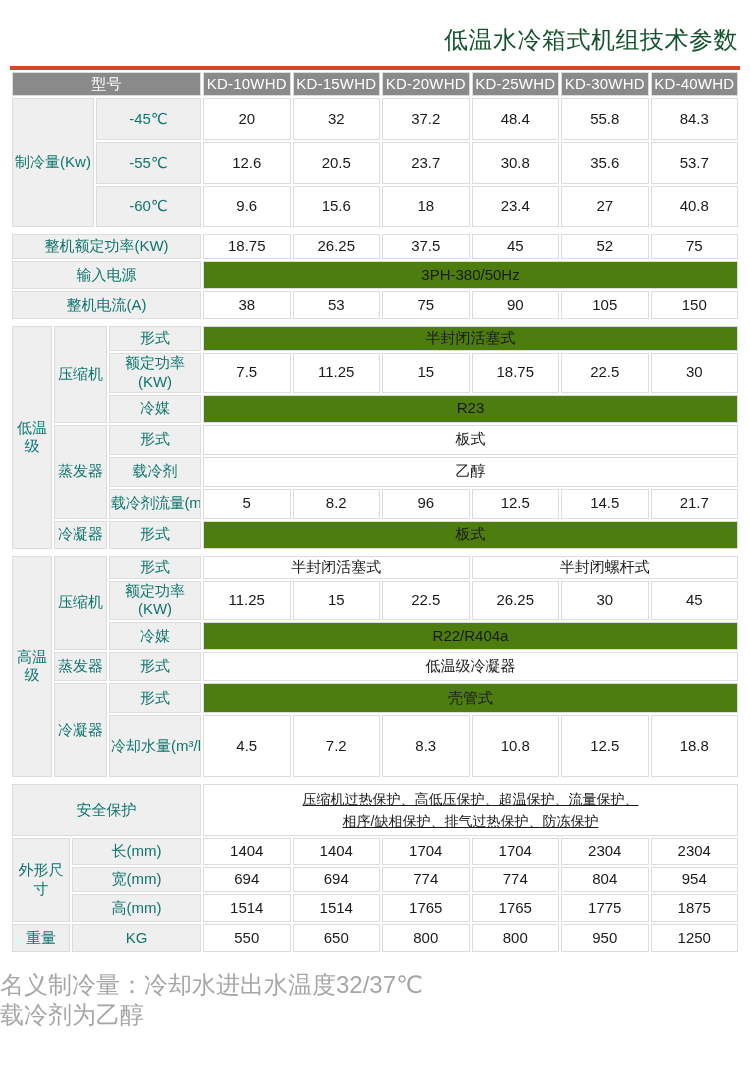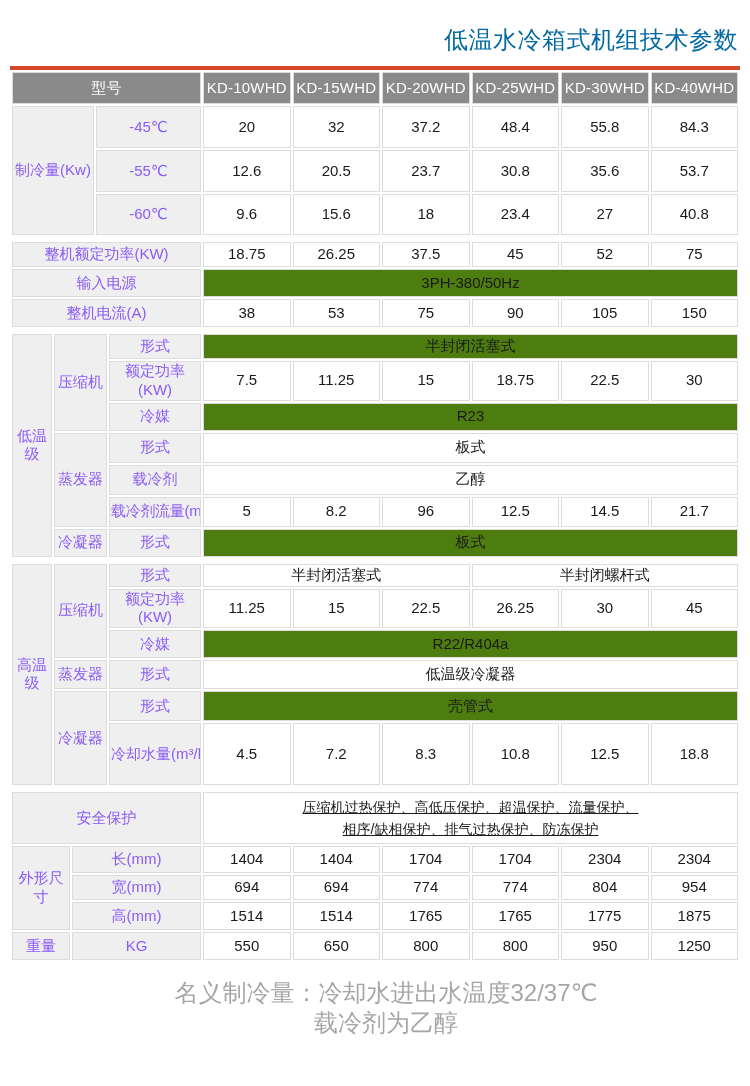--- a/index.html
+++ b/index.html
@@ -4,51 +4,51 @@
 <style>
   html,body{margin:0;padding:0;background:#fff;}
   .page{
     width:750px;height:1086px;background:#fff;overflow:hidden;
     font-family:"Liberation Sans","DejaVu Sans",sans-serif;
     color:#1a1a1a;box-sizing:border-box;
   }
   .title{
     margin:26px 12px 12px 10px;
     text-align:right;font-size:24px;line-height:28px;
-    color:#0369a1;font-weight:400;letter-spacing:0.5px;
+    color:#14532d;font-weight:400;letter-spacing:0.5px;
   }
   .red-line{height:4px;margin:0 10px;background:#d4472a;}
   table.spec{
     width:730px;margin:0 10px;table-layout:fixed;
     border-collapse:separate;border-spacing:2px;
   }
   table.spec td,table.spec th{
     box-sizing:border-box;vertical-align:middle;text-align:center;
     padding:0 1px;border:1px solid #dcdcdc;
     font-size:15px;line-height:1.25;font-weight:400;overflow:hidden;
   }
   th.hd{
     background:#8a8a8a;border-color:#8a8a8a;color:#fff;
     font-size:15px;font-weight:600;letter-spacing:0.2px;
   }
-  td.lab{background:#efeff0;font-size:14px;color:#8b5cf6;}
+  td.lab{background:#efeff0;font-size:14px;color:#0f766e;}
   td.vw{background:#fff;}
   td.vg{background:#4d7c0f;}
   td.xs{font-size:12px;letter-spacing:-0.3px;white-space:nowrap;}
   td.s13{font-size:13px;white-space:nowrap;}
   tr.gap td{border:none;background:transparent;height:3px;padding:0;}
-  tr.r36 td,tr.r36 th{height:32px;}
+  tr.r36 td,tr.r36 th{height:24px;}
   tr.r42 td{height:42px;} tr.r41 td{height:41px;} tr.r40 td{height:25px;}
   tr.r32 td{height:32px;} tr.r30 td{height:30px;} tr.r29 td{height:29px;}
   tr.r28 td{height:28px;} tr.r27 td{height:27px;margin-left:20px;} tr.r25 td{height:25px;}
   tr.r23 td{height:23px;} tr.r52 td{height:52px;} tr.r62 td{height:62px;}
   .safety-lines{font-size:14px;line-height:22px;text-decoration:underline;}
   .notes{
-    margin:16px 10px 0 0;text-align:center;
-    font-size:24px;line-height:30px;color:#a6a6a6;padding-left:32px;
+    margin:16px 10px 0 0;text-align:left;
+    font-size:24px;line-height:30px;color:#a6a6a6;
   }
 </style>
 </head>
 <body>
 
 <div class="page">
 
   <div class="title">低温水冷箱式机组技术参数</div>
   <div class="red-line"></div>
 

